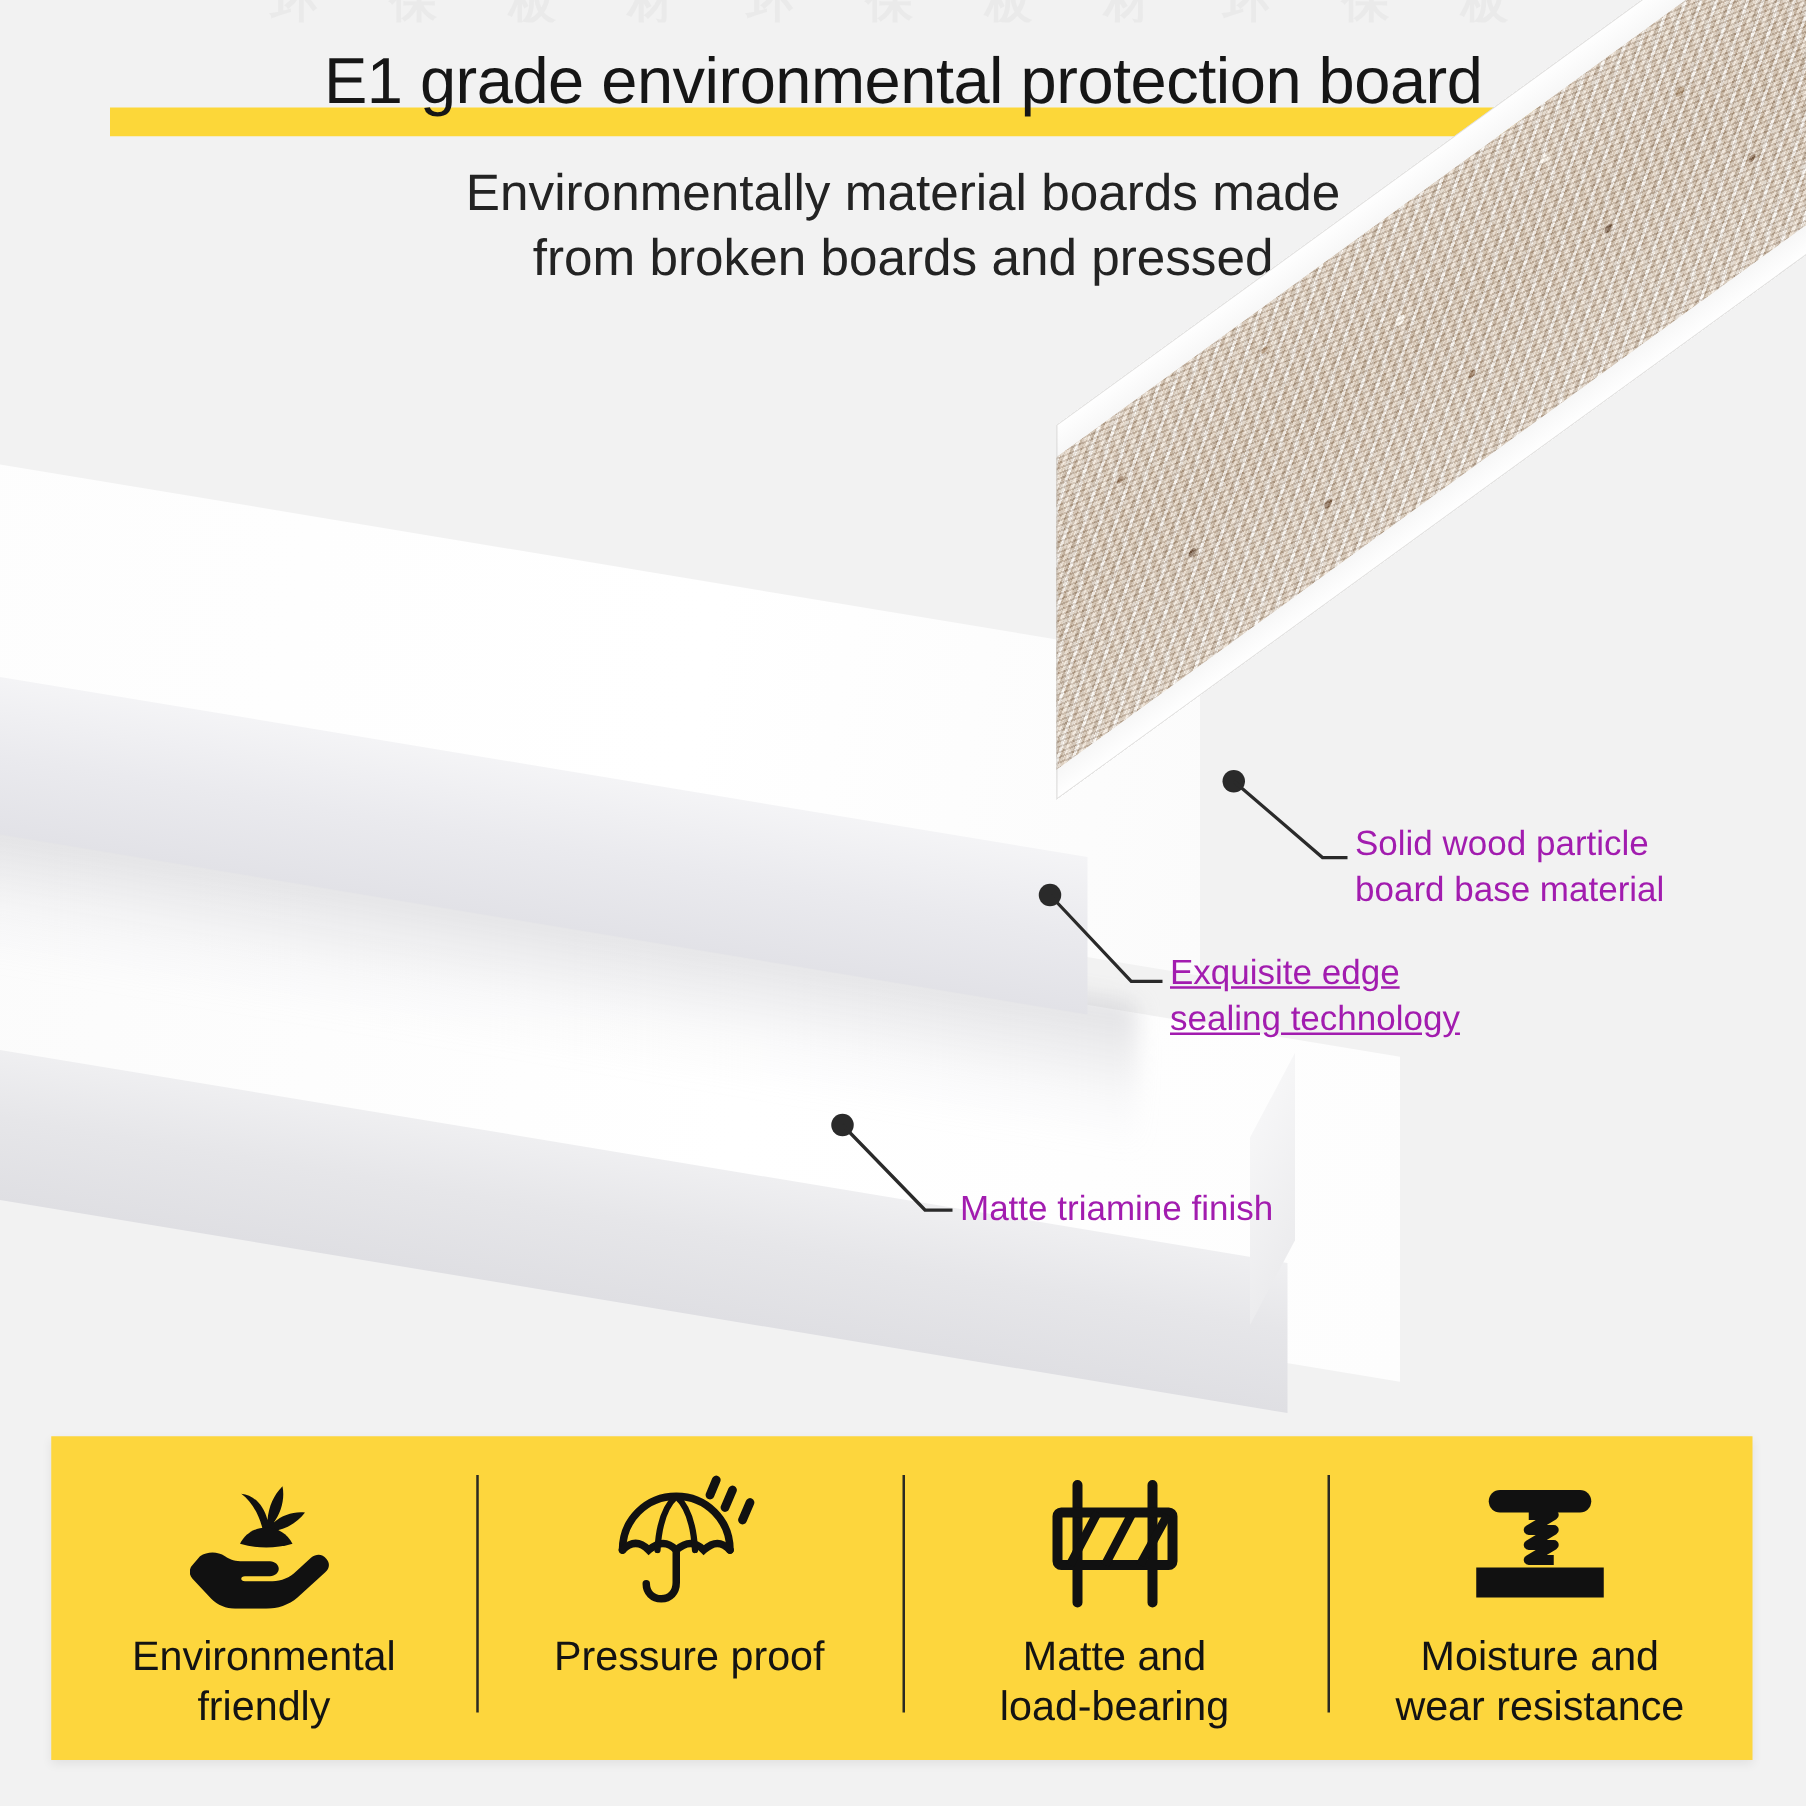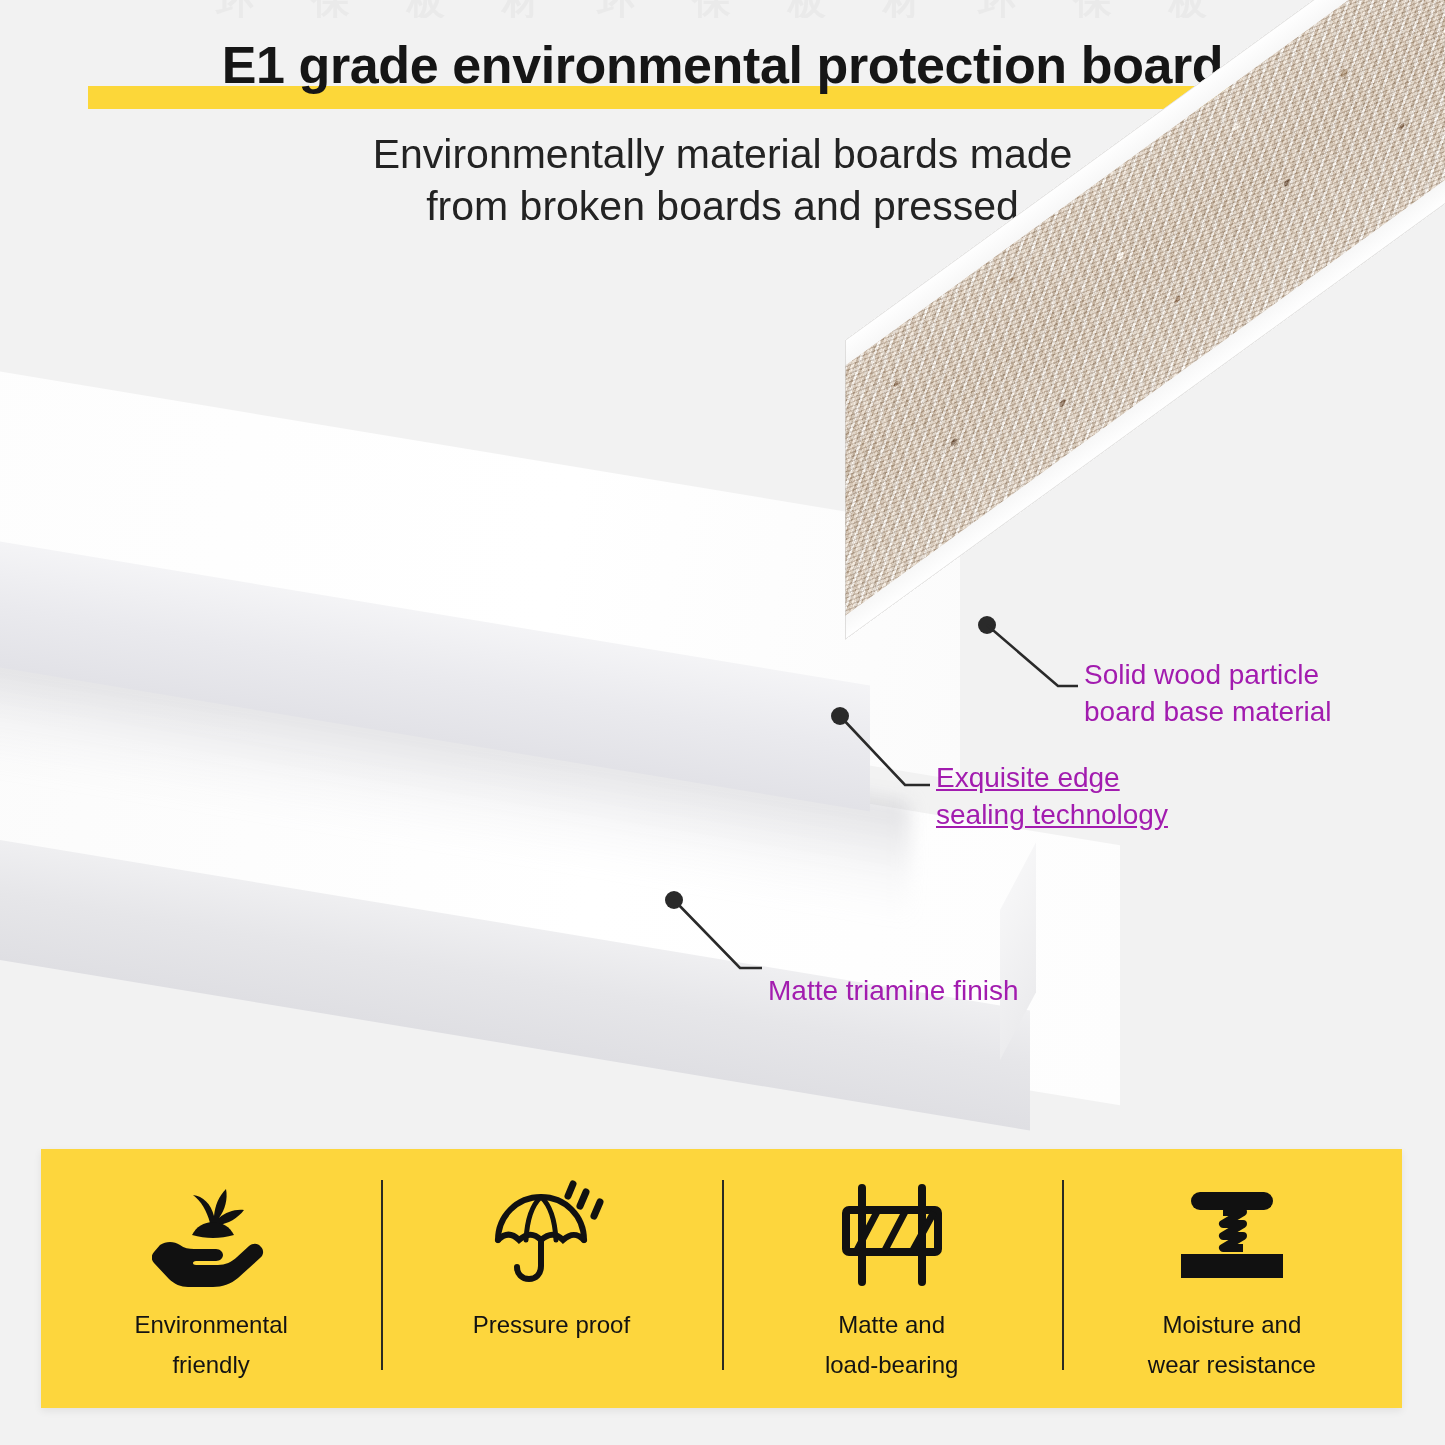--- a/index.html
+++ b/index.html
@@ -24,21 +24,21 @@
 
   
   .header{position:absolute;left:0;top:0;width:1445px;}
   .title-wrap{position:relative;height:118px;}
   .title-hl{
     position:absolute;left:88px;top:86px;width:1267px;height:23px;
     background:#fcd739;
   }
   .title{
     position:absolute;left:0;top:36px;width:1445px;text-align:center;
-    font-size:52px;font-weight:700;color:#161616;
+    font-size:52px;font-weight:400;color:#161616;
     letter-spacing:-0.4px;line-height:58px;white-space:nowrap;
   }
   .subtitle{
     position:absolute;left:0;top:128px;width:1445px;text-align:center;
     font-size:41px;font-weight:400;color:#232323;line-height:52px;
   }
   .subtitle .l2{display:block;}
 
   
   .scene{position:absolute;left:0;top:250px;width:1445px;height:900px;}
@@ -118,42 +118,42 @@
   }
 
   
   .callout-svg{position:absolute;left:0;top:0;width:1445px;height:1445px;pointer-events:none;}
   .co-label{
     position:absolute;font-size:28px;color:#a21caf;line-height:37px;
     white-space:nowrap;font-weight:400;
   }
   .co1{left:1084px;top:656px;}
   .co2{left:936px;top:759px;text-decoration:underline;}
-  .co3{left:768px;top:972px;text-align:center;}
+  .co3{left:768px;top:948px;text-align:center;}
   .co-label span{display:block;}
 
   
   .feature-bar{
     position:absolute;left:41px;top:1149px;width:1361px;height:259px;
     background:#fdd63d;
     box-shadow:0 3px 8px rgba(0,0,0,.07);
     display:flex;
   }
   .feature{
     position:relative;flex:1 1 0;
     display:flex;flex-direction:column;align-items:center;justify-content:flex-start;
     padding-top:30px;box-sizing:border-box;
   }
   .feature + .feature::before{
     content:"";position:absolute;left:0;top:31px;width:2px;height:190px;background:#2b2a22;
   }
   .f-icon{height:112px;display:flex;align-items:center;justify-content:center;}
   .f-icon svg{display:block;}
   .f-label{
-    margin-top:14px;text-align:center;font-size:24px;line-height:40px;color:#131313;
+    margin-top:14px;text-align:center;font-size:33px;line-height:40px;color:#131313;
   }
   .f-label span{display:block;}
 </style>
 </head>
 <body>
 
 <div id="stage">
 
   <div class="ghost-strip">环 保 板 材 环 保 板 材 环 保 板</div>
 

